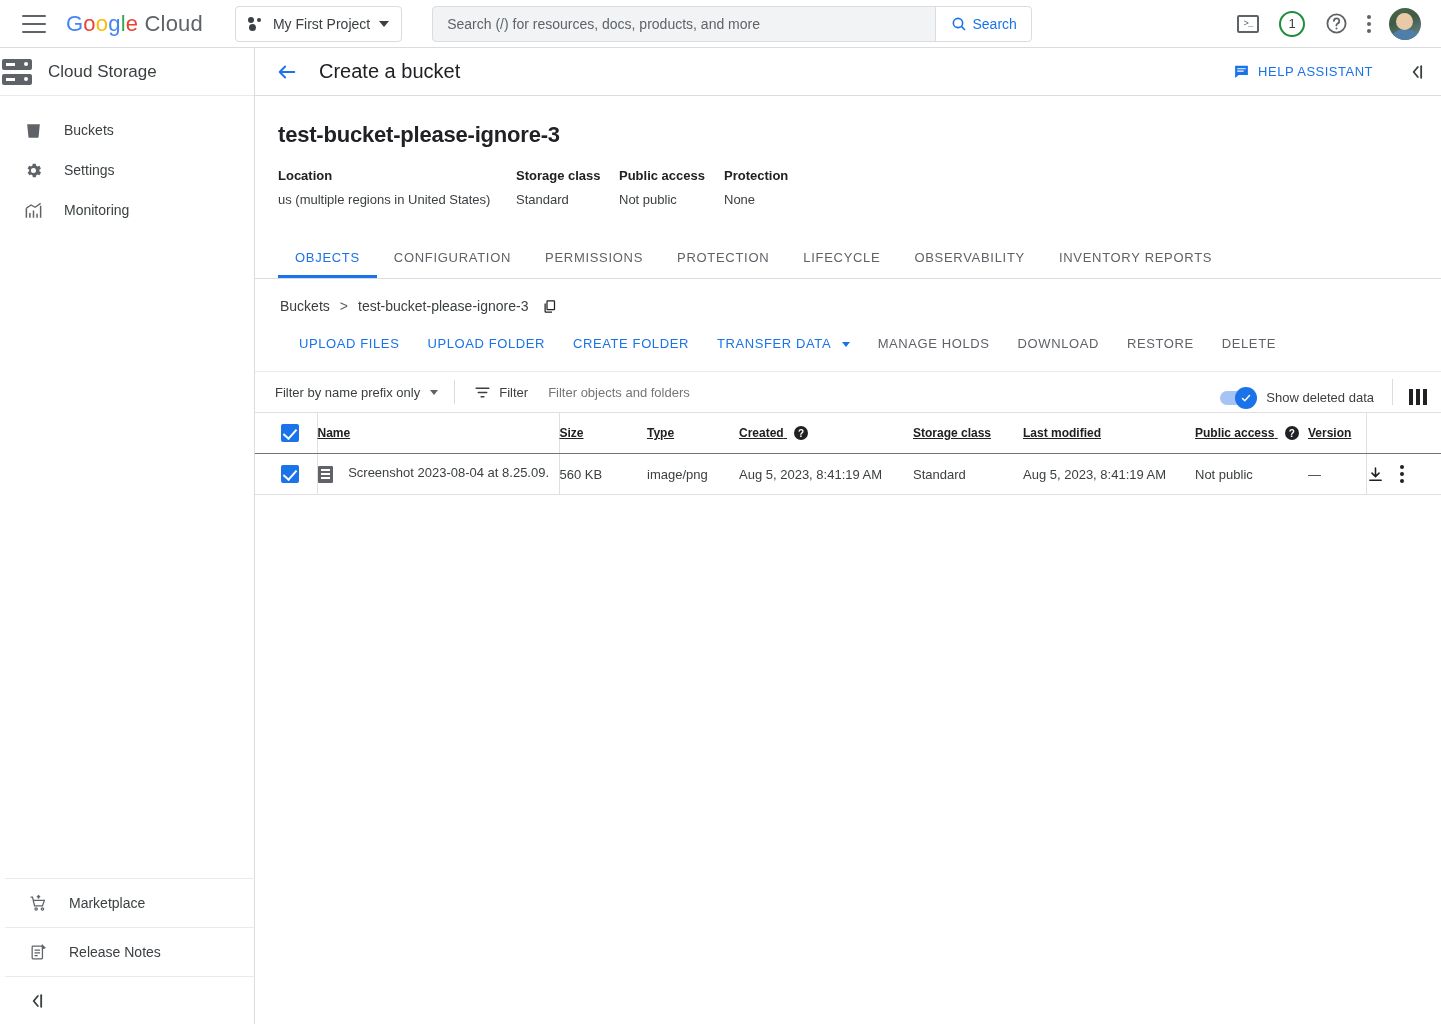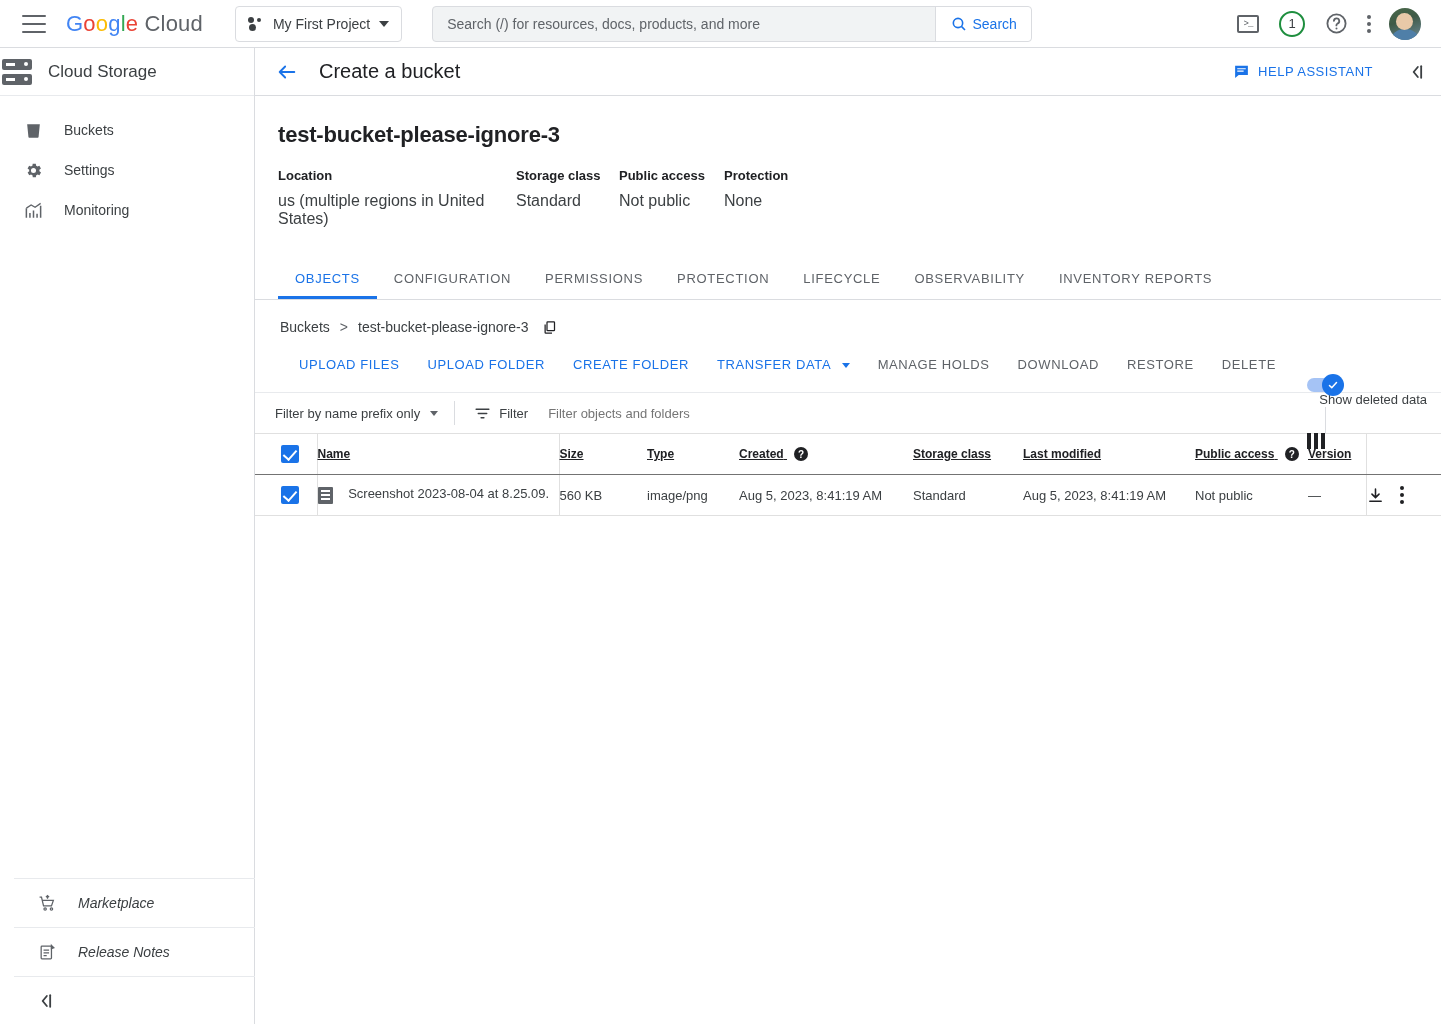--- a/index.html
+++ b/index.html
@@ -84,21 +84,21 @@
   .sn-title { font-size: 17px; color: #3c4043; }
   .storage-icon { width: 30px; height: 26px; display:flex; flex-direction:column; justify-content:space-between; }
   .storage-icon .bar { height: 11px; background:#5f6368; border-radius:2px; position:relative; }
   .storage-icon .bar::before{ content:""; position:absolute; left:4px; top:4px; width:9px; height:3px; background:#fff; }
   .storage-icon .bar::after{ content:""; position:absolute; right:4px; top:3.5px; width:4px; height:4px; background:#fff; border-radius:50%; }
 
   .sn-items { padding-top: 14px; }
   .sn-item { height: 40px; display:flex; align-items:center; gap: 20px; padding-left: 22px; cursor:pointer; font-size:14px; color:#3c4043; }
   .sn-ic { width: 22px; height: 22px; display:flex; align-items:center; justify-content:center; color:#5f6368; }
 
-  .sn-bottom { position:absolute; bottom:0; left:14px; width:100%;font-style:italic; }
+  .sn-bottom { position:absolute; bottom:0; left:5px; width:100%; }
   .sn-brow { height: 49px; display:flex; align-items:center; gap:20px; padding-left:22px;
              border-top: 1px solid #e8eaed; cursor:pointer; font-size: 14px; color:#3c4043; }
   .sn-collapse { height: 48px; display:flex; align-items:center; padding-left:22px; border-top:1px solid #e8eaed; cursor:pointer; }
 
   
   .pagehead {
     position:absolute; left:255px; top:48px; width:1138px; height:48px;
     display:flex; align-items:center; border-bottom:1px solid #dadce0; background:#fff;
   }
   .backarrow { margin-left: 20px; color:#1a73e8; cursor:pointer; width:24px;height:24px;
@@ -110,21 +110,21 @@
                    display:flex; align-items:center; justify-content:center; cursor:pointer;
                    border-bottom:1px solid #dadce0; color:#3c4043; }
 
   
   .content { position:absolute; left:255px; top:96px; width:1186px; height:928px; background:#fff; overflow:hidden; }
 
   .bucketname { font-size: 22px; font-weight: bold; color:#202124; padding: 26px 0 0 23px; letter-spacing:-.2px; }
   .meta { display:flex; padding: 20px 0 0 23px; font-size: 13px; }
   .meta .col { margin-right: 0; }
   .meta .k { font-weight: bold; color:#202124; font-size:13px; }
-  .meta .v { color:#3c4043; font-size:16px; padding-top: 9px; }
+  .meta .v { color:#3c4043; font-size:13px; padding-top: 9px; }
 
   .tabs { display:flex; align-items:flex-end; height: 44px; margin-top: 28px; padding-left: 23px;
           border-bottom: 1px solid #dadce0; }
   .tab { font-size: 13px; letter-spacing:.7px; color:#5f6368; font-weight:500; padding: 0 17px 13px 17px; cursor:pointer; }
   .tab.active { color:#1a73e8; box-shadow: inset 0 -3px 0 #1a73e8; }
 
   .crumbs { display:flex; align-items:center; gap:10px; padding: 19px 0 0 25px; font-size:14px; color:#3c4043; }
   .crumbs .sep { color:#5f6368; font-size:14px; }
   .crumb-link { color:#3c4043; cursor:pointer; }
   .copy-ic { margin-left: 4px; cursor:pointer; color:#202124; display:flex; }
@@ -137,21 +137,21 @@
 
   .filterbar { display:flex; align-items:center; height: 42px; margin-top: 14px; border-top:1px solid #e8eaed;
                border-bottom:1px solid #e0e0e0; padding-left: 20px; }
   .fsel { display:flex; align-items:center; gap:10px; font-size:13px; color:#3c4043; cursor:pointer; padding-right: 16px;}
   .fsel .dd { width:0;height:0;border-left:4px solid transparent;border-right:4px solid transparent;border-top:5px solid #5f6368; }
   .fdiv { width:1px; height:24px; background:#dadce0; }
   .filt-ic { margin-left: 19px; color:#3c4043; display:flex; align-items:center; }
   .filt-label { margin-left: 8px; font-size:13px; color:#3c4043; }
   .filt-input { margin-left: 20px; font-size:13px; color:#5f6368; border:0; outline:none; background:transparent;
                 font-family:inherit; width: 400px; }
-  .filt-right { margin-left:auto; display:flex; align-items:flex-start; gap:0; padding-right: 14px; flex-direction: column; }
+  .filt-right { margin-left:auto; display:flex; align-items:flex-end; gap:0; padding-right: 14px; }
   .toggle { width: 34px; height: 14px; border-radius:7px; background:#a5c3f5; position:relative; cursor:pointer; }
   .toggle .knob { position:absolute; right:-3px; top:-4px; width:22px;height:22px;border-radius:50%;
                   background:#1a73e8; display:flex;align-items:center;justify-content:center; }
   .tg-label { margin-left: 12px; font-size: 13px; color:#3c4043; }
   .vdiv { width:1px; height:26px; background:#dadce0; margin: 0 16px 0 18px; }
   .cols-ic { display:flex; gap:3px; cursor:pointer; }
   .cols-ic i { width:4px; height:16px; background:#202124; display:block; }
 
   table.objs { width: 1186px; border-collapse: collapse; table-layout: fixed; }
   table.objs th { font-size: 12px; font-weight: bold; color:#202124; text-align:left; padding: 11px 0; border-bottom:1px solid #737373;text-decoration:underline; }

